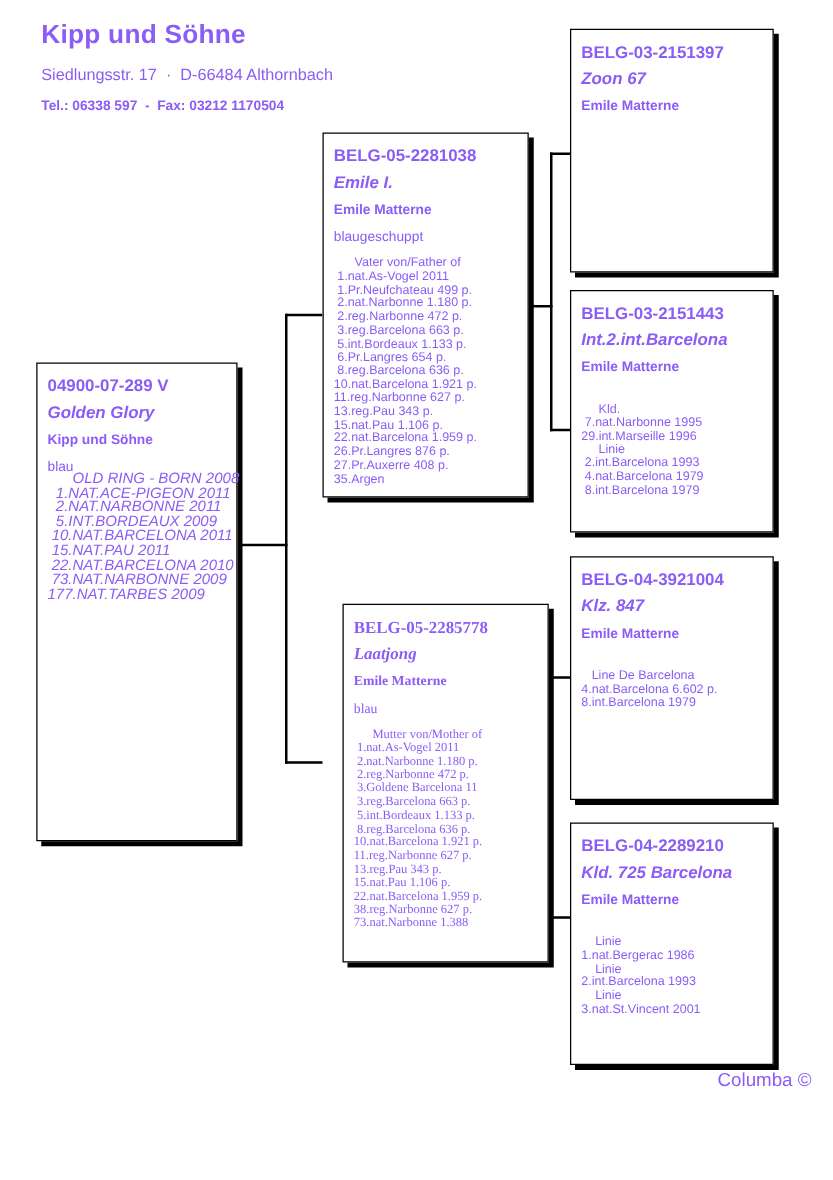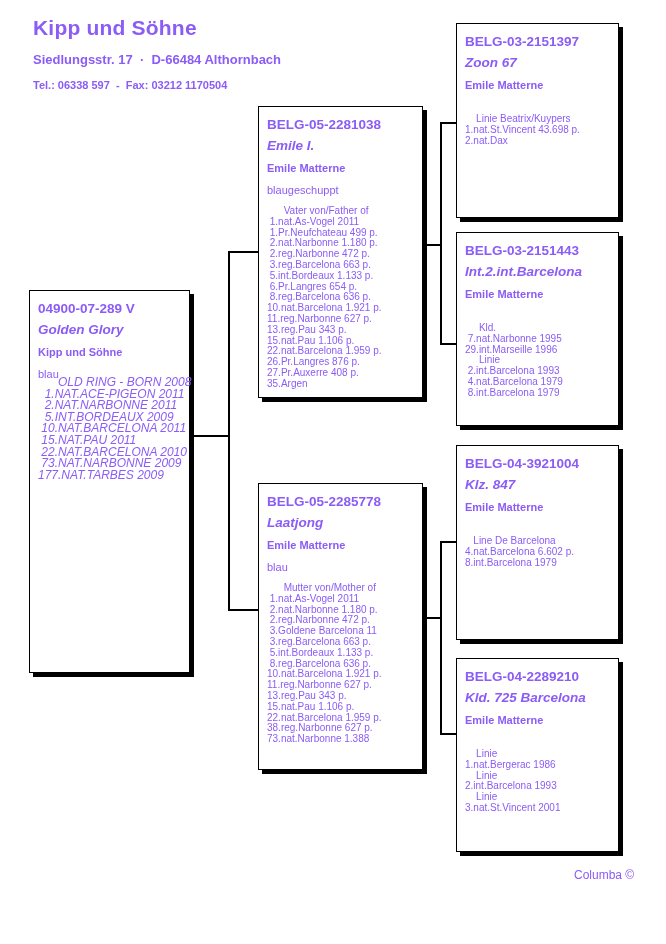--- a/index.html
+++ b/index.html
@@ -13,21 +13,21 @@
     color: #8b5cf6;
     overflow: hidden;
   }
   
   .lh-title {
     position: absolute; left: 33px; top: 16px;
     font-size: 21px; font-weight: bold; letter-spacing: 0.2px;
   }
   .lh-address {
     position: absolute; left: 33px; top: 52px;
-    font-size: 13px; font-weight: bold; white-space: pre;
+    font-size: 13px; font-weight: normal; white-space: pre;
   }
   .lh-contact {
     position: absolute; left: 33px; top: 79px;
     font-size: 11px; font-weight: bold; white-space: pre;
   }
   
   .box {
     position: absolute;
     background: #fff;
     border: 1.6px solid #000;
@@ -41,21 +41,21 @@
     position: absolute; left: 8px; right: 2px;
     font-size: 10px; line-height: 10.8px;
     white-space: pre;
   }
   .mid .results   { top: 99px; }
   .side .results  { top: 90px; }
   .box-subject .results { top: 86px; font-size: 12px; line-height: 11.6px; font-style: italic; }
 
   .box-subject  { left: 29px;  top: 290px; width: 161px; height: 383px; }
   .box-sire     { left: 258px; top: 106px; width: 165px; height: 292px; }
-  .box-dam      { left: 258px; top: 483px; width: 165px; height: 287px; }
+  .box-dam      { left: 274px; top: 483px; width: 165px; height: 287px; font-family: Liberation Serif, serif; }
   .box-sire-sire{ left: 456px; top: 23px;  width: 163px; height: 195px; }
   .box-sire-dam { left: 456px; top: 232px; width: 163px; height: 194px; }
   .box-dam-sire { left: 456px; top: 445px; width: 163px; height: 195px; }
   .box-dam-dam  { left: 456px; top: 658px; width: 163px; height: 194px; }
 
   
   .line { position: absolute; background: #000; }
   .l-sub-stem   { left: 190px; top: 435px; width: 40px; height: 1.6px; }
   .l-left-v     { left: 228px; top: 251px; width: 1.6px; height: 360px; }
   .l-sire-in    { left: 228px; top: 251px; width: 30px; height: 1.6px; }
@@ -64,21 +64,21 @@
   .l-rt-v       { left: 440px; top: 122px; width: 1.6px; height: 223px; }
   .l-ss-in      { left: 440px; top: 122px; width: 16px; height: 1.6px; }
   .l-sd-in      { left: 440px; top: 343px; width: 16px; height: 1.6px; }
   .l-dam-stem   { left: 423px; top: 617px; width: 19px; height: 1.6px; }
   .l-rb-v       { left: 440px; top: 541px; width: 1.6px; height: 194px; }
   .l-ds-in      { left: 440px; top: 541px; width: 16px; height: 1.6px; }
   .l-dd-in      { left: 440px; top: 733px; width: 16px; height: 1.6px; }
 
   .watermark {
     position: absolute; left: 574px; top: 856px;
-    font-size: 12px; white-space: nowrap; margin-top: 12px;
+    font-size: 15px; white-space: nowrap;
   }
 </style>
 </head>
 <body>
 
 <div class="page">
 
   <div class="lh-title">Kipp und Söhne</div>
   <div class="lh-address">Siedlungsstr. 17  ·  D-66484 Althornbach</div>
   <div class="lh-contact">Tel.: 06338 597  -  Fax: 03212 1170504</div>
@@ -155,23 +155,20 @@
 15.nat.Pau 1.106 p.
 22.nat.Barcelona 1.959 p.
 38.reg.Narbonne 627 p.
 73.nat.Narbonne 1.388</div>
   </div>
 
   <div class="box box-sire-sire side">
     <div class="ring">BELG-03-2151397</div>
     <div class="name">Zoon 67</div>
     <div class="owner">Emile Matterne</div>
-    <div class="results">    Linie Beatrix/Kuypers
-1.nat.St.Vincent 43.698 p.
-2.nat.Dax</div>
   </div>
 
   <div class="box box-sire-dam side">
     <div class="ring">BELG-03-2151443</div>
     <div class="name">Int.2.int.Barcelona</div>
     <div class="owner">Emile Matterne</div>
     <div class="results">     Kld.
  7.nat.Narbonne 1995
 29.int.Marseille 1996
      Linie

